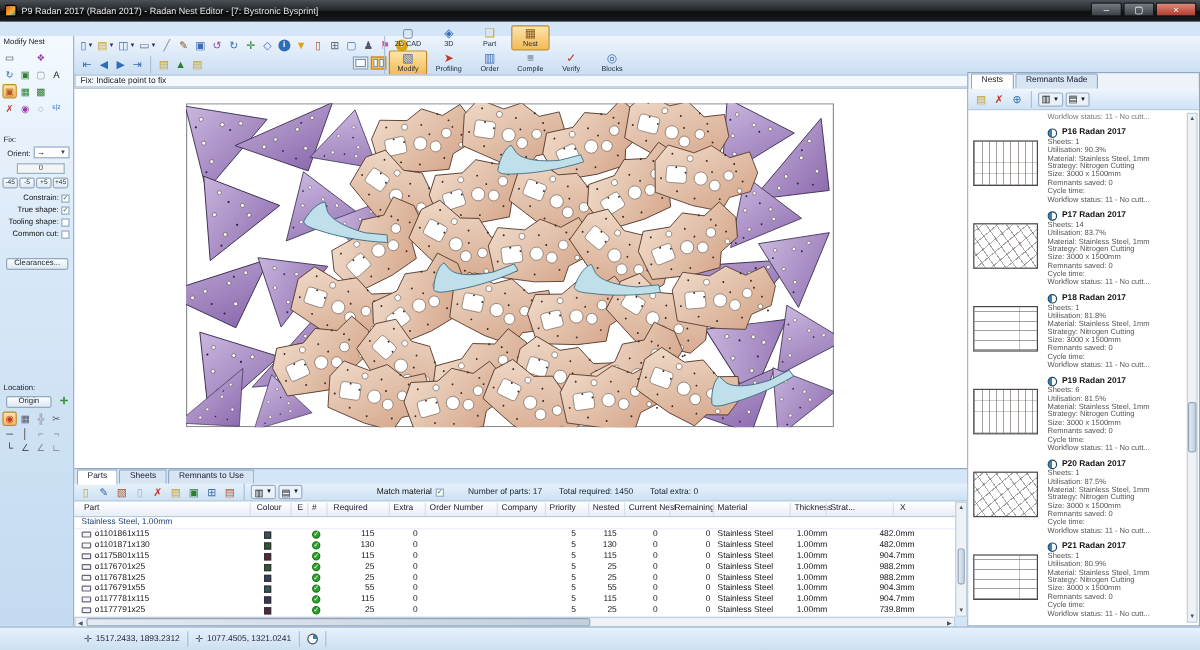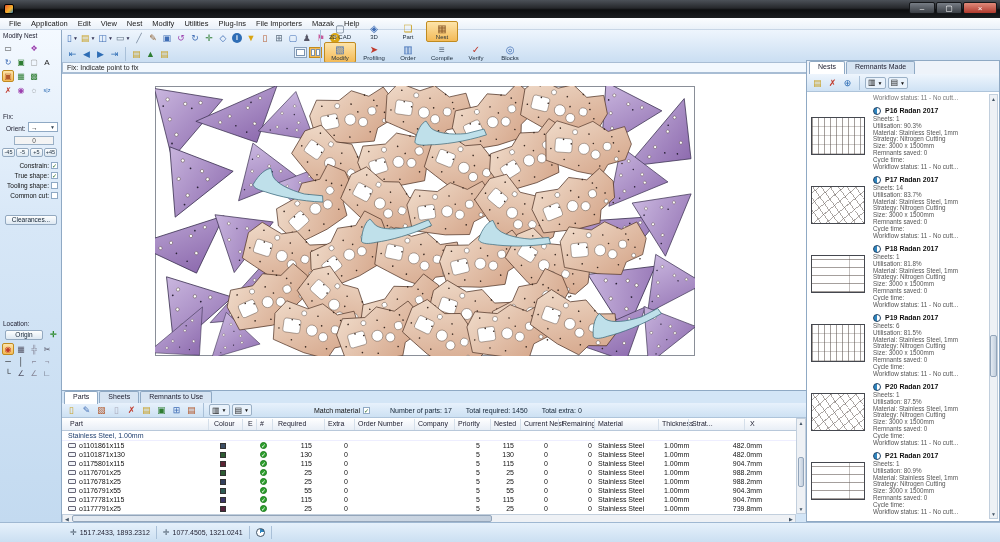--- a/index.html
+++ b/index.html
@@ -144,40 +144,28 @@
   .pie { width:9px; height:9px; border-radius:50%; border:1px solid #456;
     background:conic-gradient(#2e86c1 0 25%, #fff 25% 100%); }
 </style>
 </head>
 <body>
 
 <div class="app">
 
   <div class="titlebar">
     <div class="app-icon"></div>
+    <div class="title-text">P9 Radan 2017 (Radan 2017) - Radan Nest Editor - [7: Bystronic Bysprint]</div>
     <div class="win-controls" id="win-controls">
         <div class="win-btn">–</div>
         <div class="win-btn">▢</div>
         <div class="win-btn close">×</div>
       </div>
   </div>
 
-  <div class="menubar" id="menubar">
-      <div class="menu-item">File</div>
-      <div class="menu-item">Application</div>
-      <div class="menu-item">Edit</div>
-      <div class="menu-item">View</div>
-      <div class="menu-item">Nest</div>
-      <div class="menu-item">Modify</div>
-      <div class="menu-item">Utilities</div>
-      <div class="menu-item">Plug-Ins</div>
-      <div class="menu-item">File Importers</div>
-      <div class="menu-item">Mazak</div>
-      <div class="menu-item">Help</div>
-    </div>
 
   <div class="leftpanel">
     <div class="lp-title">Modify Nest</div>
     <div id="lp-tools">
         <div class="lp-grid" style="top: 12px;">
           <div class="ltool" style="color: rgb(68, 68, 68);">▭</div>
           <div style="width: 12px;"></div>
           <div class="ltool" style="color: rgb(155, 63, 174);">❖</div>
         </div>
         <div class="lp-grid" style="top: 26px;">

